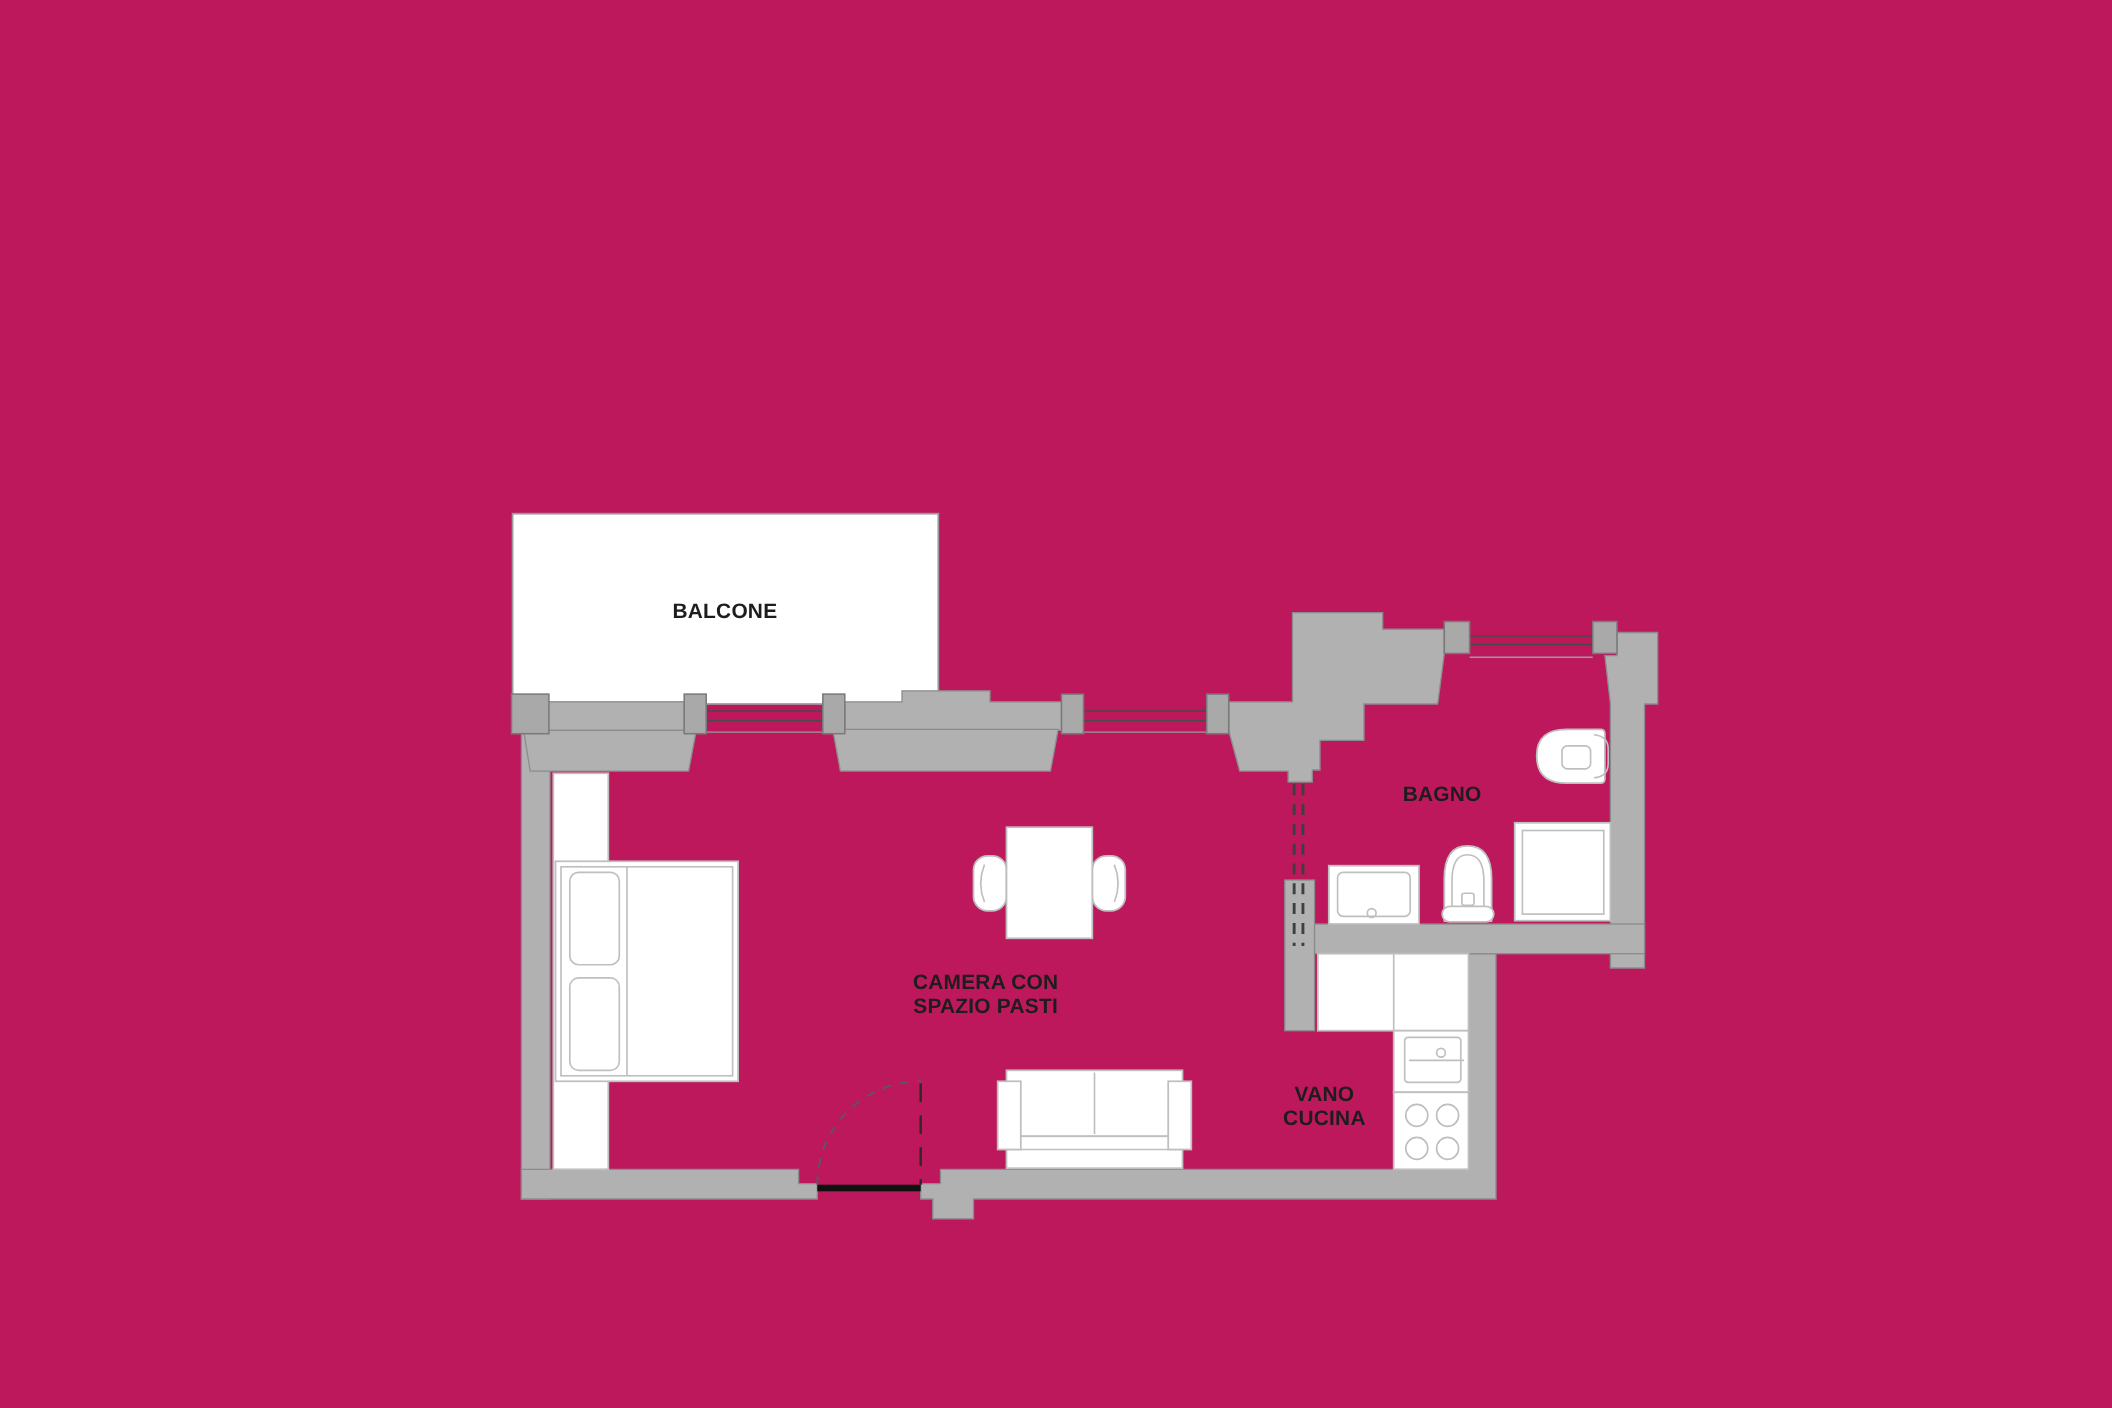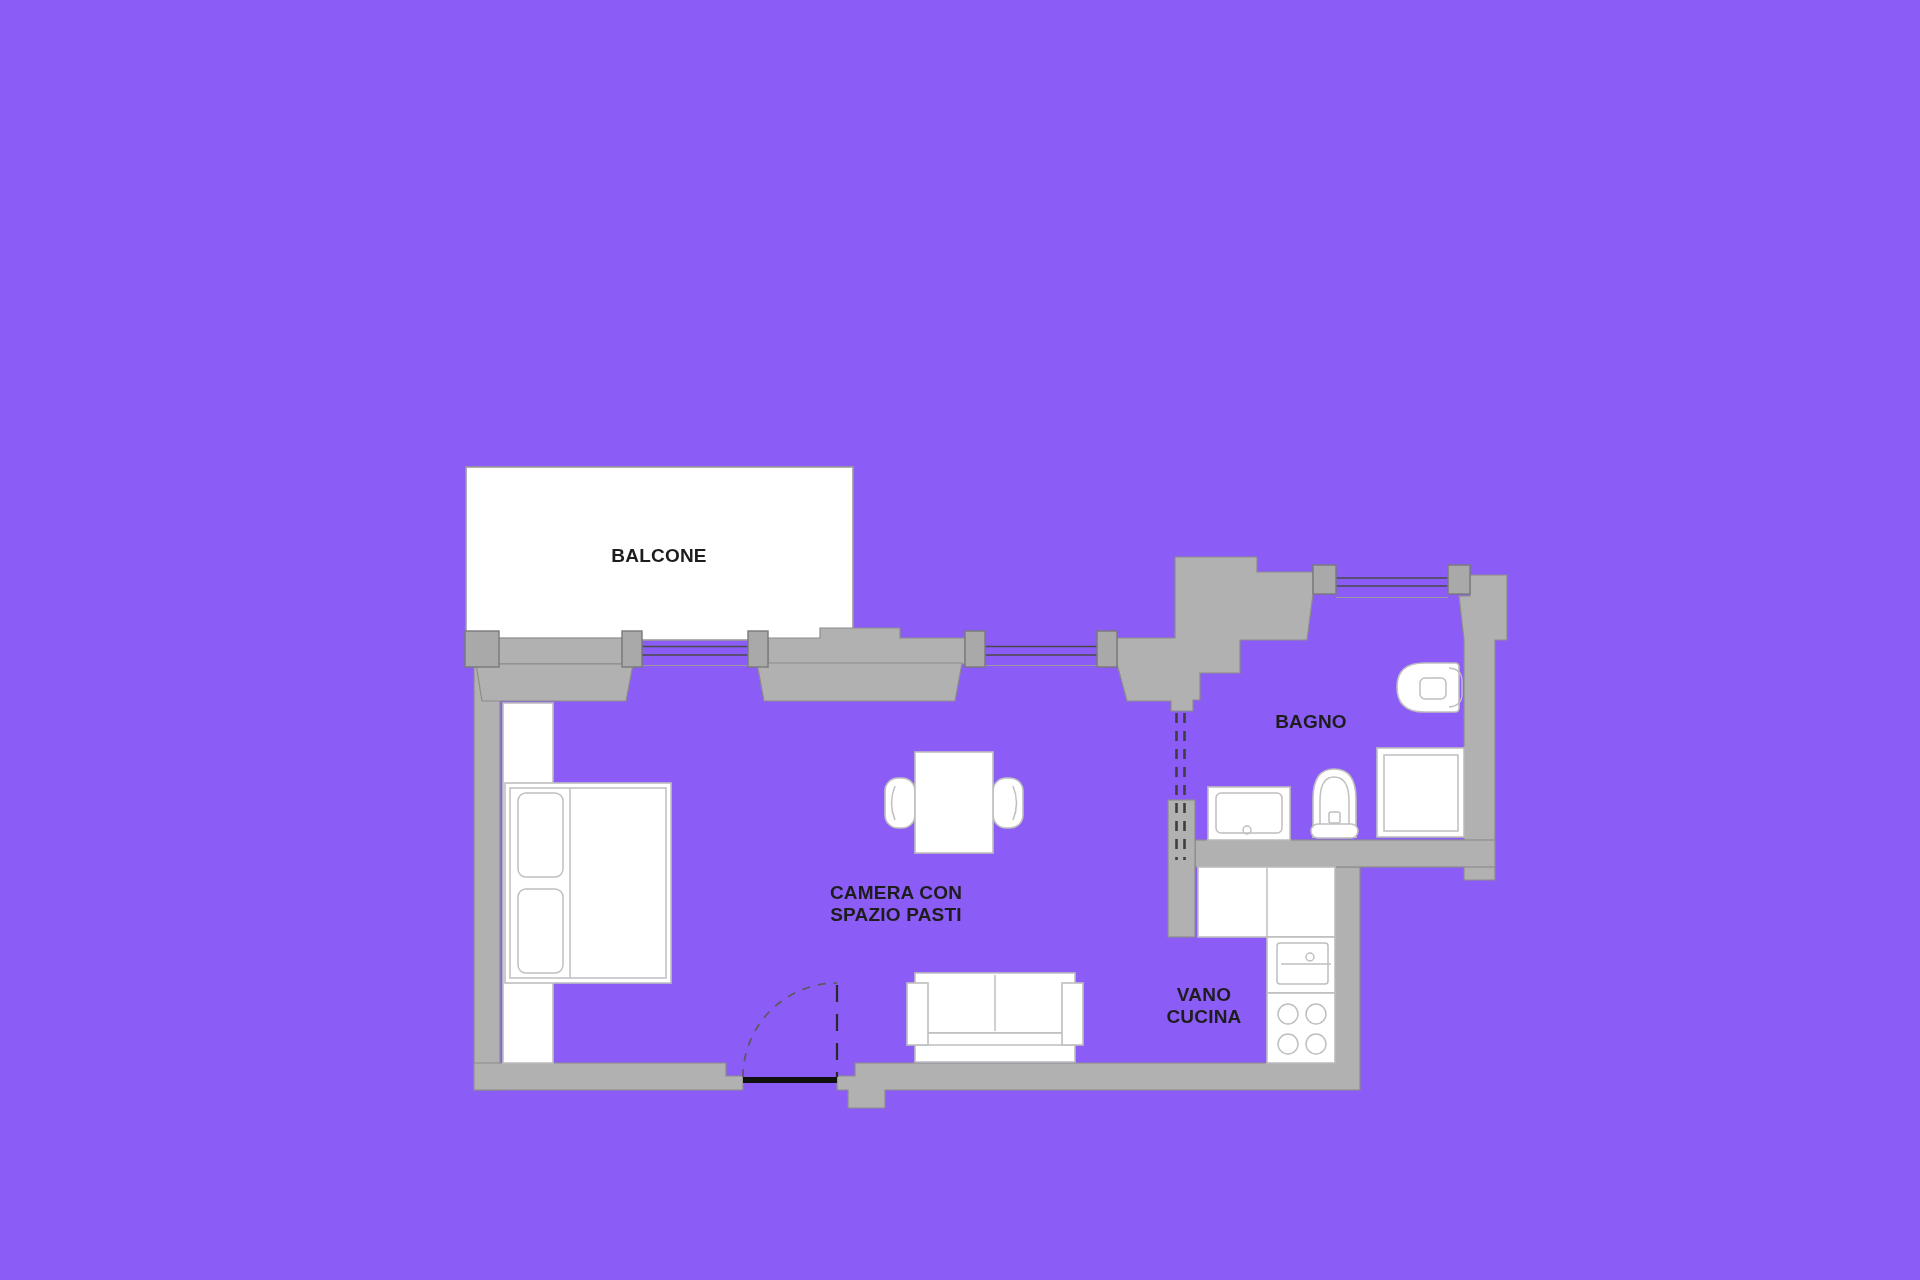--- a/index.html
+++ b/index.html
@@ -1,16 +1,16 @@
 <!DOCTYPE html>
 <html style="--wall-fill: #b1b1b1; --wall-stroke: #8c8c8c; --pillar-fill: #a9a9a9; --pillar-stroke: #7a7a7a; --fixture-stroke: #bfbfbf; --balcony-stroke: #9c9c9c; --label-color: #1d1d1d; --window-glass: #4a4a4a; --window-face: #9a9a9a; --door-dash: #3f3f3f; --door-arc: #5a5a5a; --threshold-color: #101010;"><head>
 <meta charset="utf-8">
 <style>
   html,body{margin:0;padding:0;background:#ffffff;}
-  .canvas{position:relative;width:1920px;height:1280px;background:#8b5cf6;overflow:hidden;}
+  .canvas{position:relative;width:1920px;height:1280px;background:#be185d;overflow:hidden;}
   svg{display:block;}
   .wall{fill:var(--wall-fill);stroke:var(--wall-stroke);stroke-width:1.2;}
   .pillar{fill:var(--pillar-fill);stroke:var(--pillar-stroke);stroke-width:1.4;}
   .balcony{fill:#ffffff;stroke:var(--balcony-stroke);stroke-width:1.6;}
   .fixture{fill:#ffffff;stroke:var(--fixture-stroke);stroke-width:1.6;}
   .fixture-thin{fill:none;stroke:var(--fixture-stroke);stroke-width:1.5;}
   .win-glass{stroke:var(--window-glass);stroke-width:1.5;}
   .win-face{stroke:var(--window-face);stroke-width:1.2;}
   .dash-double{stroke:var(--door-dash);stroke-width:2.6;stroke-dasharray:10 8;}
   .threshold{fill:var(--threshold-color);}

